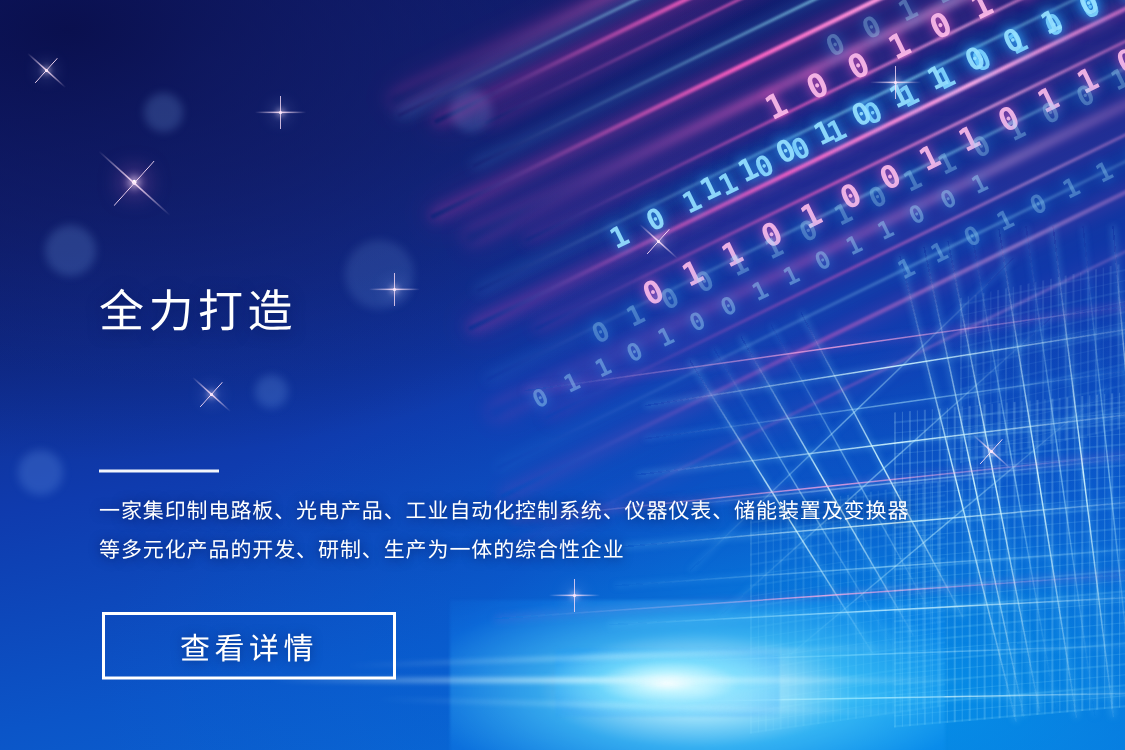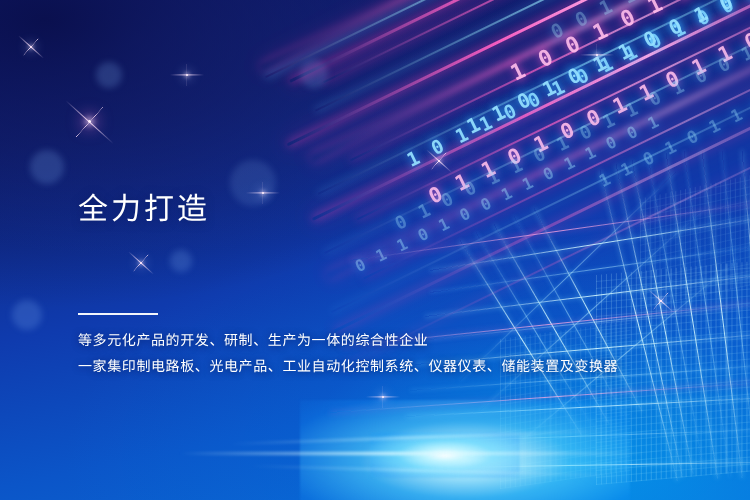--- a/index.html
+++ b/index.html
@@ -99,21 +99,21 @@
     background:linear-gradient(90deg, rgba(255,160,225,0), rgba(255,225,250,.95), rgba(255,160,225,0));
   }
   .star::before{ width:64px; height:1.2px; transform:translate(-50%,-50%); }
   .star::after{ width:1.2px; height:40px; transform:translate(-50%,-50%); }
   .star.sm{ width:2px;height:2px; box-shadow:0 0 4px 1px rgba(255,235,255,.9),0 0 11px 3px rgba(170,190,255,.45); }
   .star.sm::before{ width:34px; } .star.sm::after{ height:22px; }
   .star.diag{ transform:rotate(42deg); }
   .dot{ position:absolute; border-radius:50%; background:rgba(140,190,255,.20); filter:blur(3px); }
 
   
-  .content{ position:absolute; left:78px; top:0; width:560px; height:100%; }
+  .content{ position:absolute; left:66px; top:0; width:560px; height:100%; }
 
   .eyebrow{
     position:absolute; top:194px; left:0;
     font-size:30px; line-height:1; font-weight:400; letter-spacing:3px;
     color:#ffffff;
     text-shadow:0 1px 10px rgba(0,20,80,.55);
   }
   .headline{
     position:absolute; top:238px; left:-2px;
     font-size:43px; line-height:1.08; font-weight:700; letter-spacing:1px;
@@ -256,19 +256,20 @@
   </div>
 
   <div class="content">
 
     <div class="eyebrow">全力打造</div>
 
 
     <div class="rule"></div>
 
     <div class="desc">
+      <p>一家集印制电路板、光电产品、工业自动化控制系统、仪器仪表、储能装置及变换器</p>
       <p>等多元化产品的开发、研制、生产为一体的综合性企业</p>
-      <p>一家集印制电路板、光电产品、工业自动化控制系统、仪器仪表、储能装置及变换器</p>
     </div>
 
+    <button class="cta">查看详情</button>
   </div>
 
 </div>
 
 </body></html>

